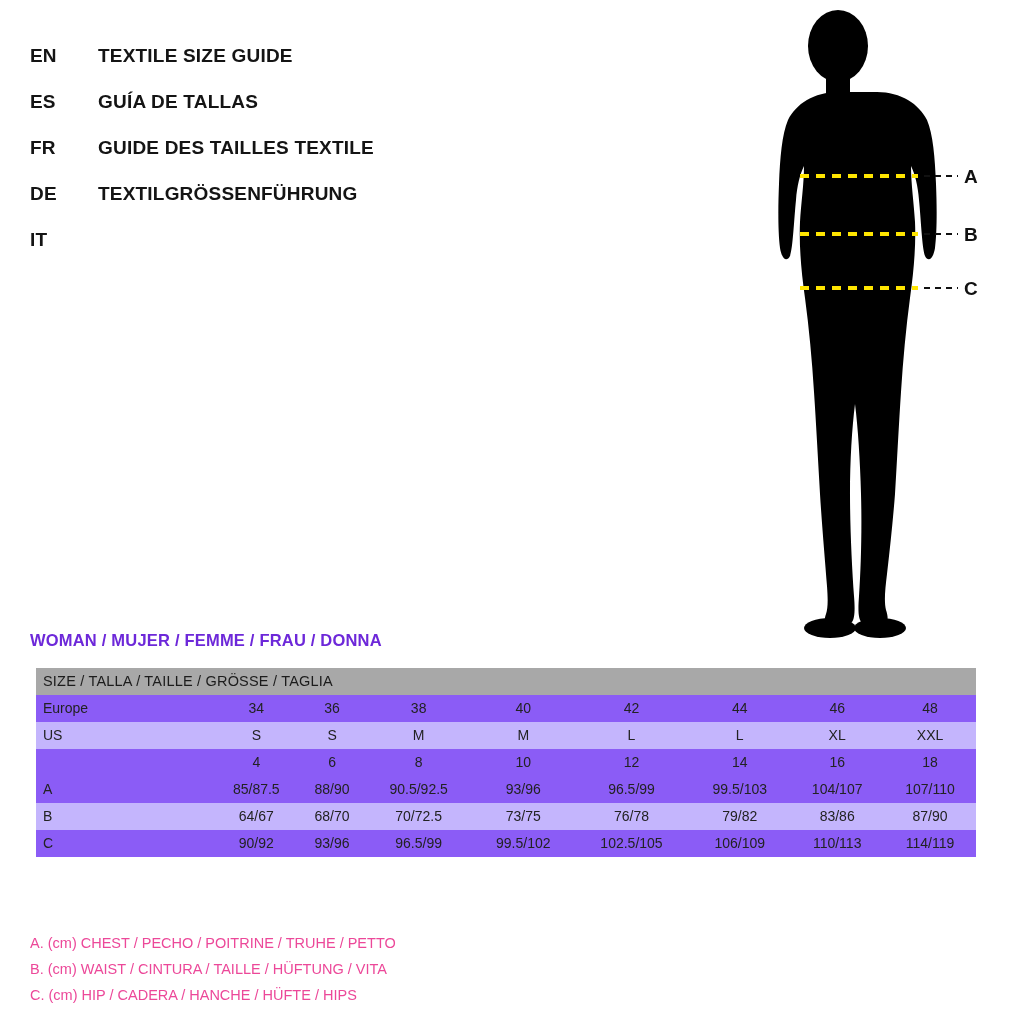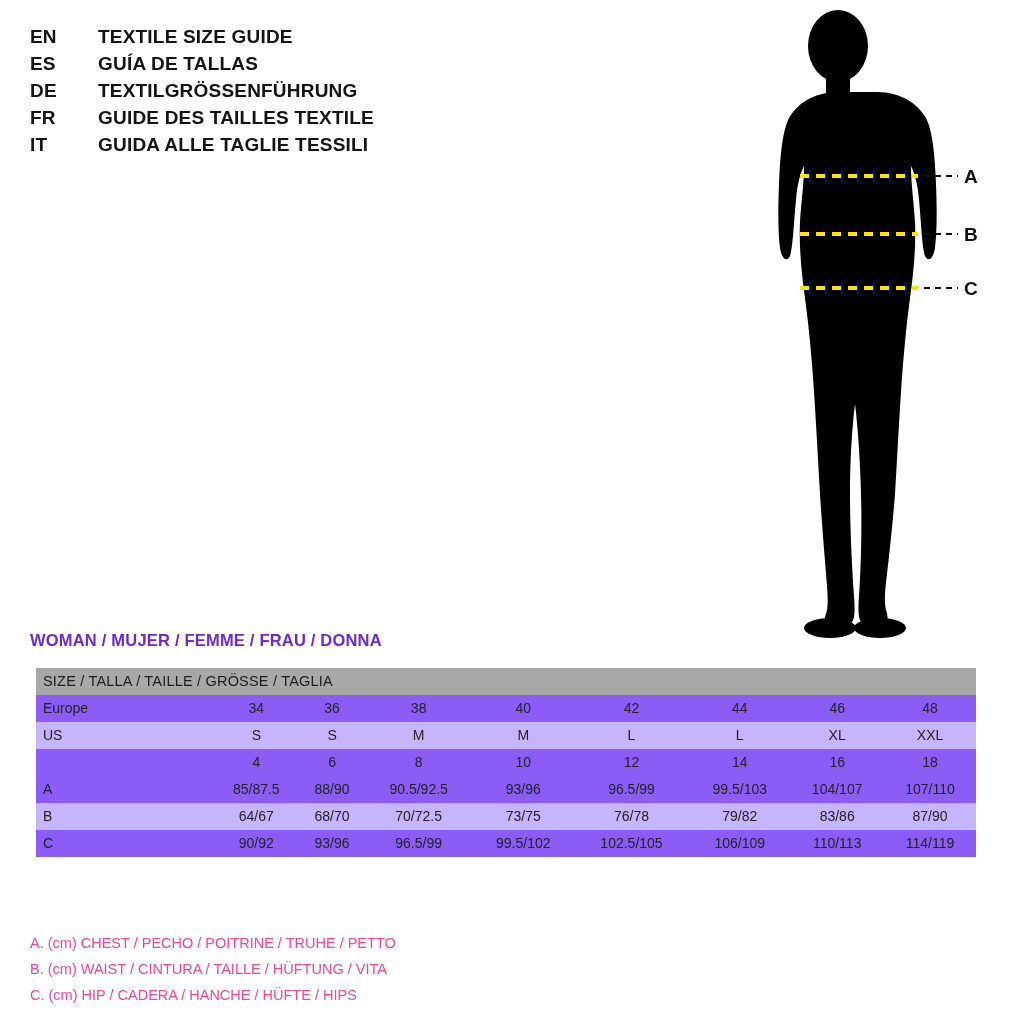--- a/index.html
+++ b/index.html
@@ -24,20 +24,21 @@
     width: 480px;
   }
   .title-row {
     display: flex;
     align-items: baseline;
     height: 27px;
     font-weight: bold;
     font-size: 19px;
     letter-spacing: 0.2px;
     color: #141414;
+    margin-top: 19px;
   }
   .title-lang {
     width: 68px;
     flex: 0 0 68px;
   }
   .title-text {
     flex: 1 1 auto;
   }
 
   
@@ -127,30 +128,29 @@
 <div id="title-block">
   <div class="title-row">
     <span class="title-lang">EN</span>
     <span class="title-text">TEXTILE SIZE GUIDE</span>
   </div>
   <div class="title-row">
     <span class="title-lang">ES</span>
     <span class="title-text">GUÍA DE TALLAS</span>
   </div>
   <div class="title-row">
+    <span class="title-lang">FR</span>
+    <span class="title-text">GUIDE DES TAILLES TEXTILE</span>
+  </div>
+  <div class="title-row">
     <span class="title-lang">DE</span>
     <span class="title-text">TEXTILGRÖSSENFÜHRUNG</span>
   </div>
   <div class="title-row">
-    <span class="title-lang">FR</span>
-    <span class="title-text">GUIDE DES TAILLES TEXTILE</span>
-  </div>
-  <div class="title-row">
     <span class="title-lang">IT</span>
-    <span class="title-text">GUIDA ALLE TAGLIE TESSILI</span>
   </div>
 </div>
 
 <div id="figure-block">
   <svg width="310" height="640" viewBox="0 0 310 640">
 
     <ellipse cx="138" cy="38" rx="30" ry="36" fill="#000"></ellipse>
 
     <rect x="126" y="66" width="24" height="26" fill="#000"></rect>
 

